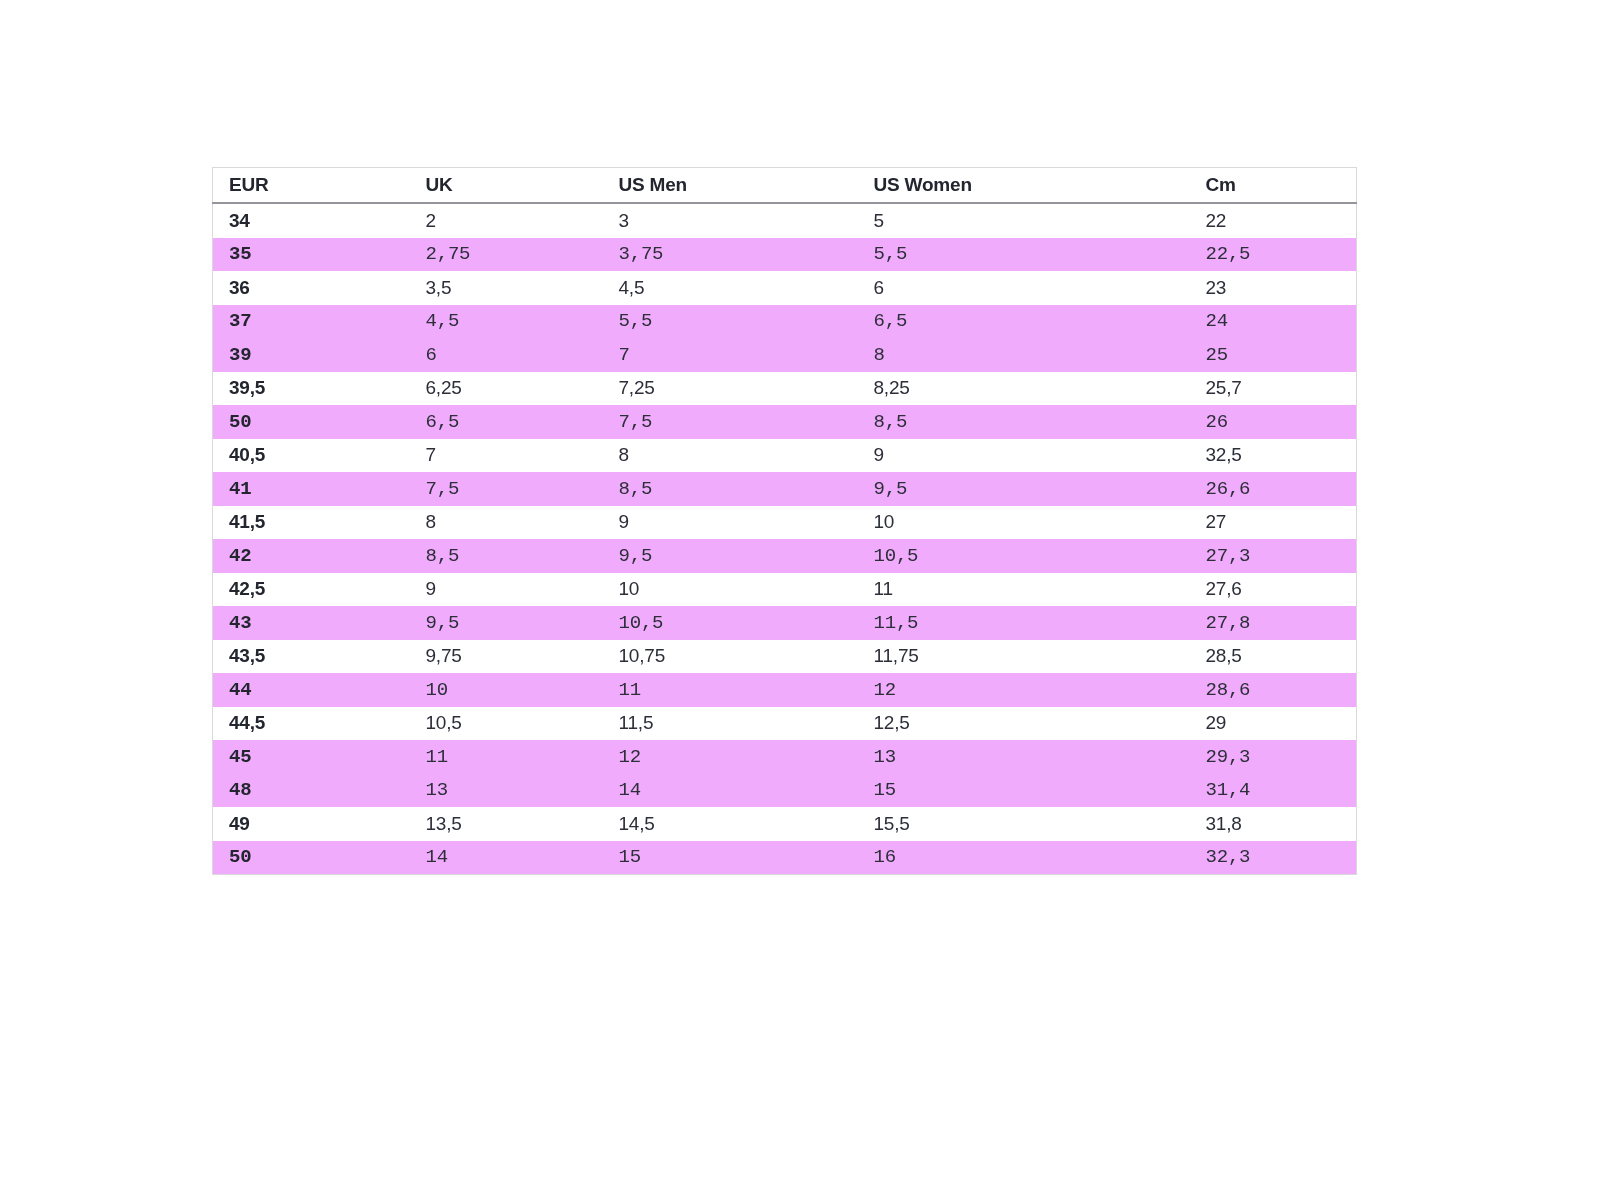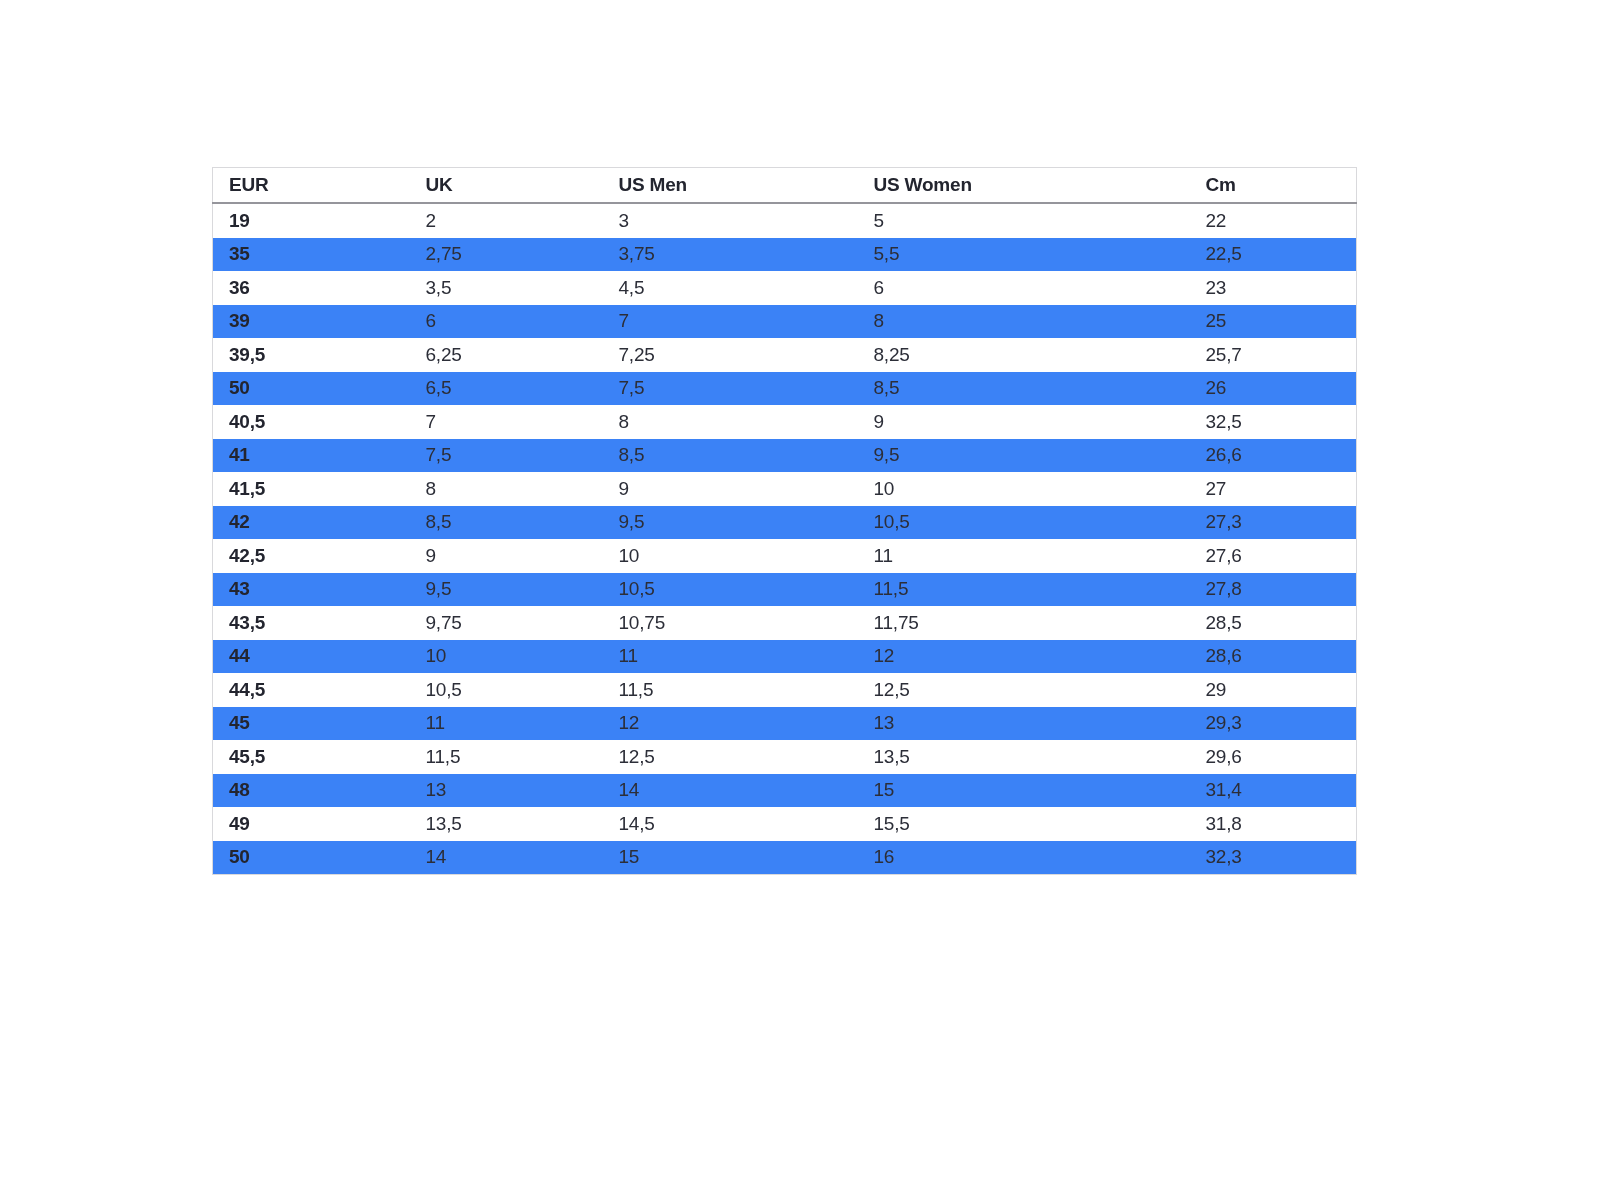--- a/index.html
+++ b/index.html
@@ -47,21 +47,22 @@
     color: #2c2e38;
     height: 33.5px;
     padding: 0 0 0 16px;
     white-space: nowrap;
   }
   table.size-chart td:first-child {
     font-weight: 700;
     color: #23252f;
   }
   table.size-chart tbody tr.alt {
-    background: #3b82f6;
+    background: #f0abfc;
+    font-family: Liberation Mono, monospace;
   }
 </style>
 </head>
 <body>
 
 <div class="page">
   <div class="chart-wrap">
     <table class="size-chart">
       <colgroup>
         <col style="width:197px">
@@ -74,41 +75,48 @@
         <tr>
           <th>EUR</th>
           <th>UK</th>
           <th>US Men</th>
           <th>US Women</th>
           <th>Cm</th>
         </tr>
       </thead>
       <tbody>
           <tr>
-    <td>19</td>
+    <td>34</td>
     <td>2</td>
     <td>3</td>
     <td>5</td>
     <td>22</td>
   </tr>
           <tr class="alt">
     <td>35</td>
     <td>2,75</td>
     <td>3,75</td>
     <td>5,5</td>
     <td>22,5</td>
   </tr>
           <tr>
     <td>36</td>
     <td>3,5</td>
     <td>4,5</td>
     <td>6</td>
     <td>23</td>
   </tr>
           <tr class="alt">
+    <td>37</td>
+    <td>4,5</td>
+    <td>5,5</td>
+    <td>6,5</td>
+    <td>24</td>
+  </tr>
+          <tr class="alt">
     <td>39</td>
     <td>6</td>
     <td>7</td>
     <td>8</td>
     <td>25</td>
   </tr>
           <tr>
     <td>39,5</td>
     <td>6,25</td>
     <td>7,25</td>
@@ -184,27 +192,20 @@
     <td>11,5</td>
     <td>12,5</td>
     <td>29</td>
   </tr>
           <tr class="alt">
     <td>45</td>
     <td>11</td>
     <td>12</td>
     <td>13</td>
     <td>29,3</td>
-  </tr>
-          <tr>
-    <td>45,5</td>
-    <td>11,5</td>
-    <td>12,5</td>
-    <td>13,5</td>
-    <td>29,6</td>
   </tr>
           <tr class="alt">
     <td>48</td>
     <td>13</td>
     <td>14</td>
     <td>15</td>
     <td>31,4</td>
   </tr>
           <tr>
     <td>49</td>

